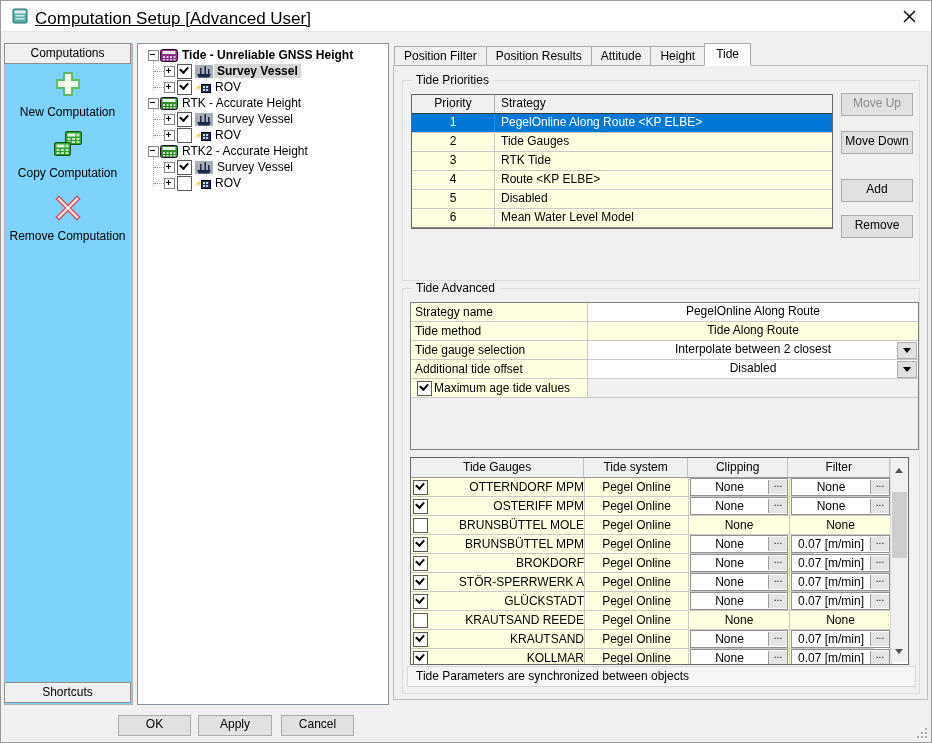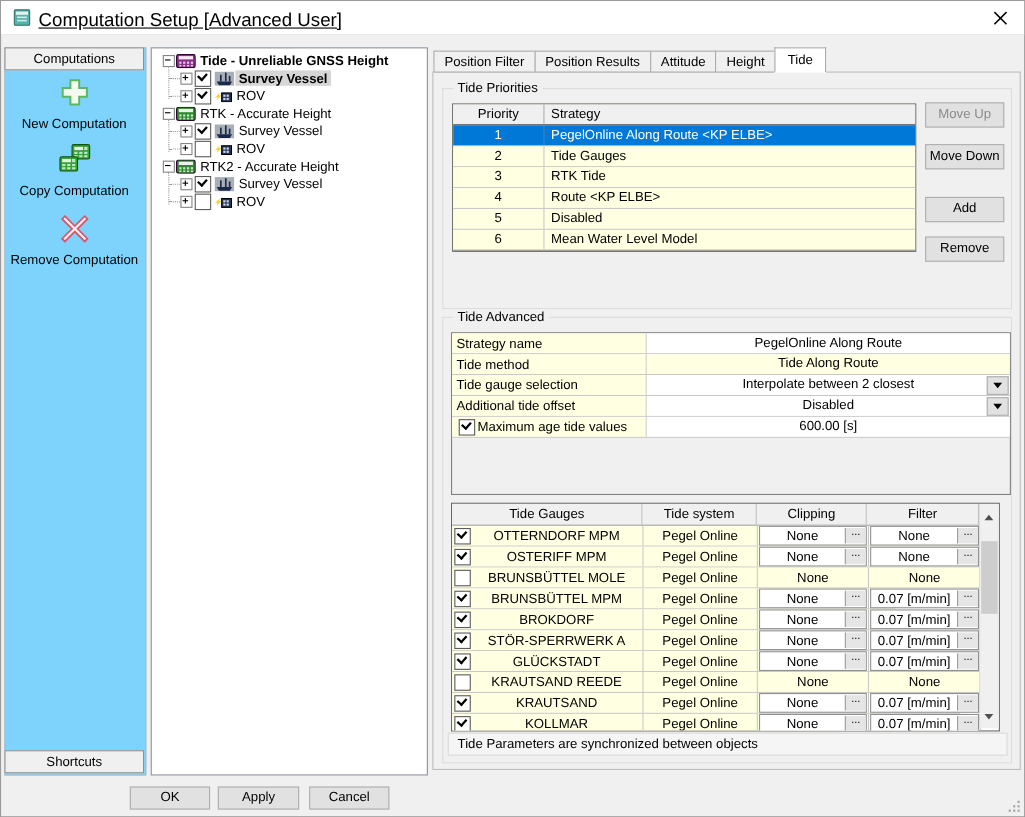--- a/index.html
+++ b/index.html
@@ -72,21 +72,21 @@
   .ddbtn{position:absolute;right:1px;top:1px;width:18px;height:15px;background:#e1e1e1;border:1px solid #adadad;}
   .ddbtn::after{content:"";position:absolute;left:5px;top:5px;border:4px solid transparent;border-top:5px solid #000;}
 
   
   .gtable{position:absolute;left:7px;top:168px;width:497px;height:206px;border:1px solid #686868;background:#fff;overflow:hidden;}
   .ghdr{display:flex;height:19px;background:#f0f0f0;border-bottom:1px solid #9a9a9a;}
   .ghdr div{line-height:18px;text-align:center;border-right:1px solid #c2c2c2;}
   .grow{display:flex;height:18px;border-bottom:1px solid #c9c9c9;background:#ffffe1;}
   .gc{border-right:1px solid #c9c9c9;display:flex;align-items:center;justify-content:center;position:relative;}
   .gname{width:173px;flex:0 0 auto;justify-content:flex-start;}
-  .gname .nm{flex:1;text-align:center;line-height:17px;}
+  .gname .nm{flex:1;text-align:right;line-height:17px;}
   .gsys{width:103px;flex:0 0 auto;}
   .gclip{width:100px;flex:0 0 auto;}
   .gfilt{width:101px;flex:0 0 auto;}
   .editcell{display:flex;width:100%;height:16px;margin:0 1px;border:1px solid #919191;background:#fff;align-items:center;}
   .editcell .ev{flex:1;text-align:center;line-height:14px;}
   .ellip{width:18px;height:14px;flex:0 0 auto;background:#e5e5e5;border-left:1px solid #9d9d9d;text-align:center;line-height:8px;font-size:10px;}
   .gcheck{width:13px;height:13px;border:1px solid #5a5a5a;background:#fff;margin-left:2px;position:relative;flex:0 0 auto;}
   .gcheck.on::after{content:"";position:absolute;left:2px;top:1px;width:6px;height:4px;border-left:2px solid #000;border-bottom:2px solid #000;transform:rotate(-48deg);}
 
   
@@ -407,21 +407,20 @@
             <div class="sl">
               <span>Additional tide offset</span>
             </div>
             <div class="sv"><span>Disabled</span><span class="ddbtn"></span></div>
           </div>
           <div class="srow">
             <div class="sl">
               <span class="tcheck on"></span>
               <span>Maximum age tide values</span>
             </div>
-            <div class="sv"><span>600.00 [s]</span></div>
           </div>
         </div>
 
       <div class="gtable" id="gtable">
           <div class="ghdr" style="width: 479px;">
             <div style="width: 173px;">Tide Gauges</div>
             <div style="width: 103px;">Tide system</div>
             <div style="width: 100px;">Clipping</div>
             <div style="width: 101px;">Filter</div>
           </div>

